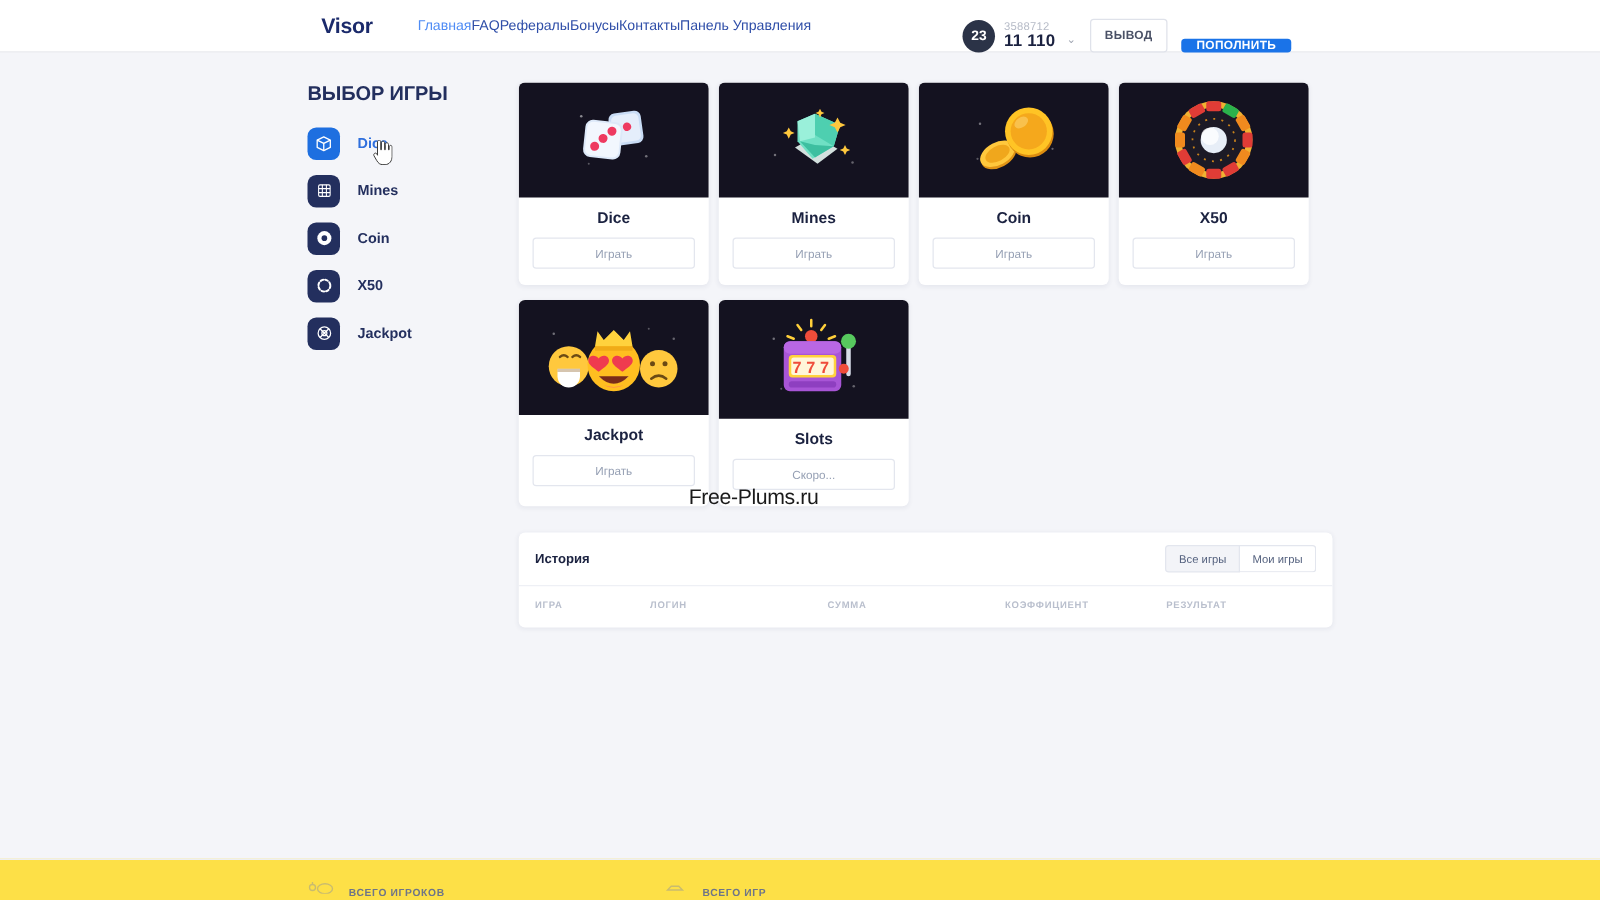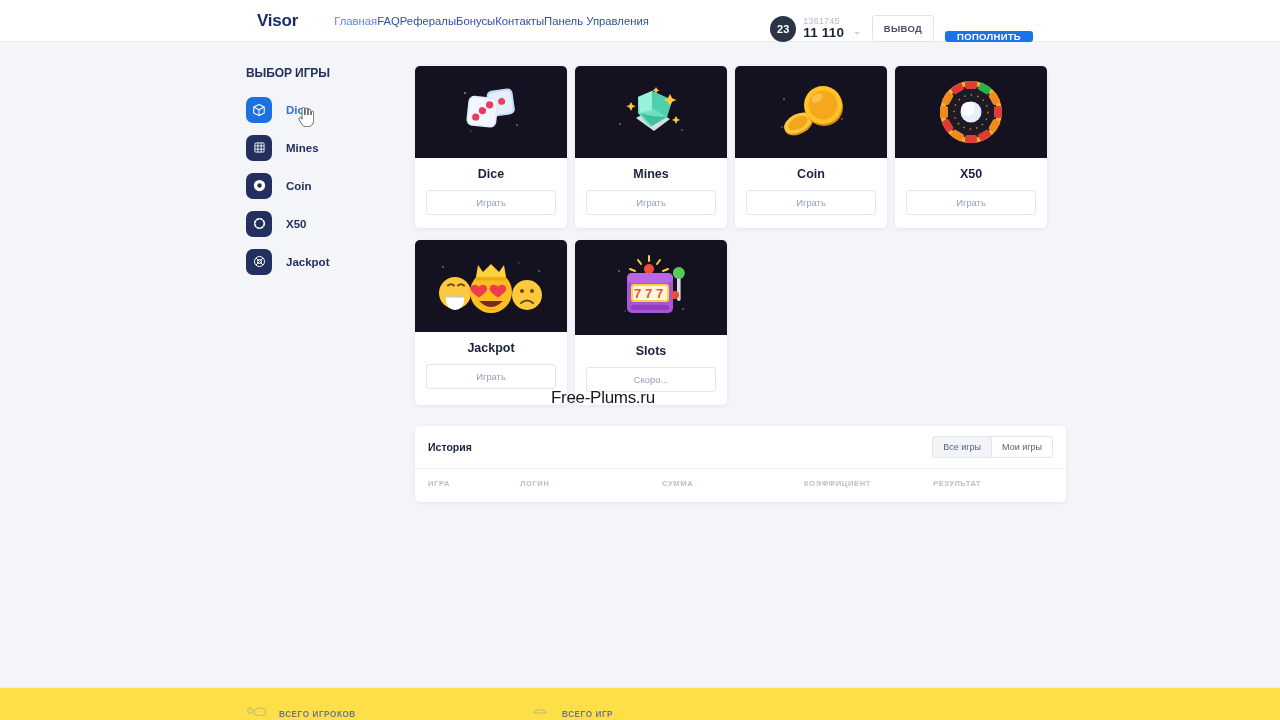--- a/index.html
+++ b/index.html
@@ -103,21 +103,21 @@
   .wrap {
     width: 790px;
     margin: 0 auto;
     display: flex;
     padding-top: 25px;
   }
 
   
   .sidebar { width: 142px; flex: 0 0 142px; padding-left: 1px; }
   .side-title {
-    font-size: 12px;
+    font-size: 16px;
     font-weight: bold;
     color: #232f5e;
     line-height: 1.22;
     letter-spacing: -0.1px;
     margin-bottom: 16px;
   }
   .side-list { display: flex; flex-direction: column; gap: 12px; }
   .side-item {
     display: flex;
     align-items: center;
@@ -311,21 +311,21 @@
       <a href="#">FAQ</a>
       <a href="#">Рефералы</a>
       <a href="#">Бонусы</a>
       <a href="#">Контакты</a>
       <a href="#">Панель Управления</a>
     </nav>
     <div class="hdr-right">
       <div class="acct">
         <div class="lvl-badge">23</div>
         <div class="acct-text">
-          <div class="acct-user">1361745</div>
+          <div class="acct-user">3588712</div>
           <div class="acct-bal">11 110</div>
         </div>
         <div class="caret">⌄</div>
       </div>
       <button class="btn-withdraw">ВЫВОД</button>
       <button class="btn-deposit">ПОПОЛНИТЬ</button>
     </div>
   </div>
 </div>
 

